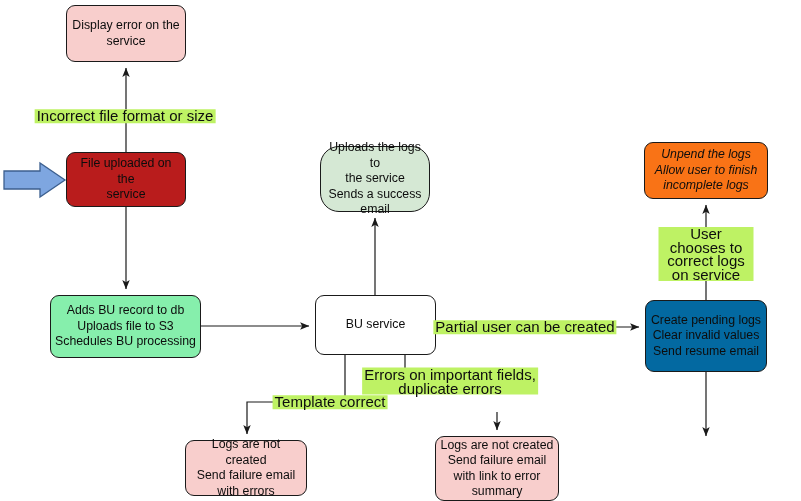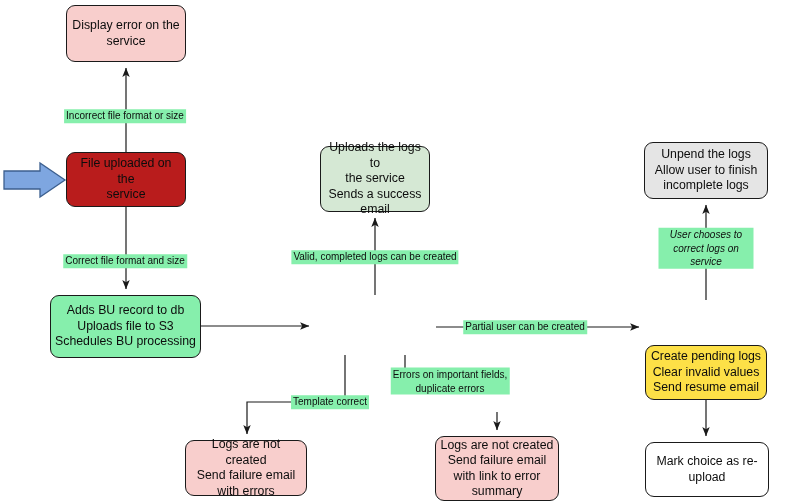--- a/index.html
+++ b/index.html
@@ -35,26 +35,26 @@
     text-align: center;
     font-size: 12.3px;
     line-height: 15.5px;
     color: #0d0d0d;
     white-space: pre-line;
     padding: 18px 4px;
     background: #ffffff;
   }
   .edge-label {
     position: absolute;
-    font-size: 10px;
+    font-size: 15px;
     line-height: 13.5px;
     color: #0d0d0d;
     text-align: center;
     white-space: pre-line;
-    background: #86efac;
+    background: #bef264;
     padding: 0 2px;
     transform: translate(-50%, -50%);
   }
 </style>
 </head>
 <body>
 
 <div id="canvas">
 
   <svg class="edges" viewBox="0 0 801 501">
@@ -109,55 +109,52 @@
   <div class="node" style="left:66px; top:5px; width:120px; height:57px; background:#f8cecc;">Display error on the
 service</div>
 
   <div class="node" style="left:66px; top:152px; width:120px; height:55px; background:#b91c1c;">File uploaded on the
 service</div>
 
   <div class="node" style="left:50px; top:295px; width:151px; height:63px; background:#86efac;">Adds BU record to db
 Uploads file to S3
 Schedules BU processing</div>
 
-  <div class="node" style="left:320px; top:146px; width:110px; height:66px; background:#d5e8d4;">Uploads the logs to
+  <div class="node" style="left:320px; top:146px; width:110px; height:66px; background:#d5e8d4;border-radius:19px;">Uploads the logs to
 the service
 Sends a success
 email</div>
 
+  <div class="node" style="left:315px; top:295px; width:121px; height:60px; background:#ffffff;">BU service</div>
 
   <div class="node" style="left:185px; top:440px; width:122px; height:56px; background:#f8cecc;">Logs are not created
 Send failure email
 with errors</div>
 
   <div class="node" style="left:435px; top:436px; width:124px; height:65px; background:#f8cecc;">Logs are not created
 Send failure email
 with link to error
 summary</div>
 
-  <div class="node" style="left:644px; top:142px; width:124px; height:57px; background:#e5e5e5;">Unpend the logs
+  <div class="node" style="left:644px; top:142px; width:124px; height:57px; background:#f97316;font-style:italic;">Unpend the logs
 Allow user to finish
 incomplete logs</div>
 
-  <div class="node" style="left:645px; top:300px; width:122px; height:55px; background:#fde047;margin-top:45px;">Create pending logs
+  <div class="node" style="left:645px; top:300px; width:122px; height:72px; background:#0369a1;">Create pending logs
 Clear invalid values
 Send resume email</div>
 
-  <div class="node" style="left:645px; top:442px; width:124px; height:55px; background:#ffffff;">Mark choice as re-
-upload</div>
 
   <div class="edge-label" style="left:125px; top:116px;">Incorrect file format or size</div>
 
-  <div class="edge-label" style="left:125px; top:261px;">Correct file format and size</div>
 
-  <div class="edge-label" style="left:375px; top:257px;">Valid, completed logs can be created</div>
 
   <div class="edge-label" style="left:525px; top:327px;">Partial user can be created</div>
 
   <div class="edge-label" style="left:330px; top:402px;">Template correct</div>
 
   <div class="edge-label" style="left:450px; top:381px;">Errors on important fields,
 duplicate errors</div>
 
-  <div class="edge-label" style="left:706px; top:248px;font-style:italic;">User chooses to correct logs on service</div>
+  <div class="edge-label" style="left:706px; top:254px;">User chooses to correct logs on service</div>
 
 
 </div>
 
 </body></html>

